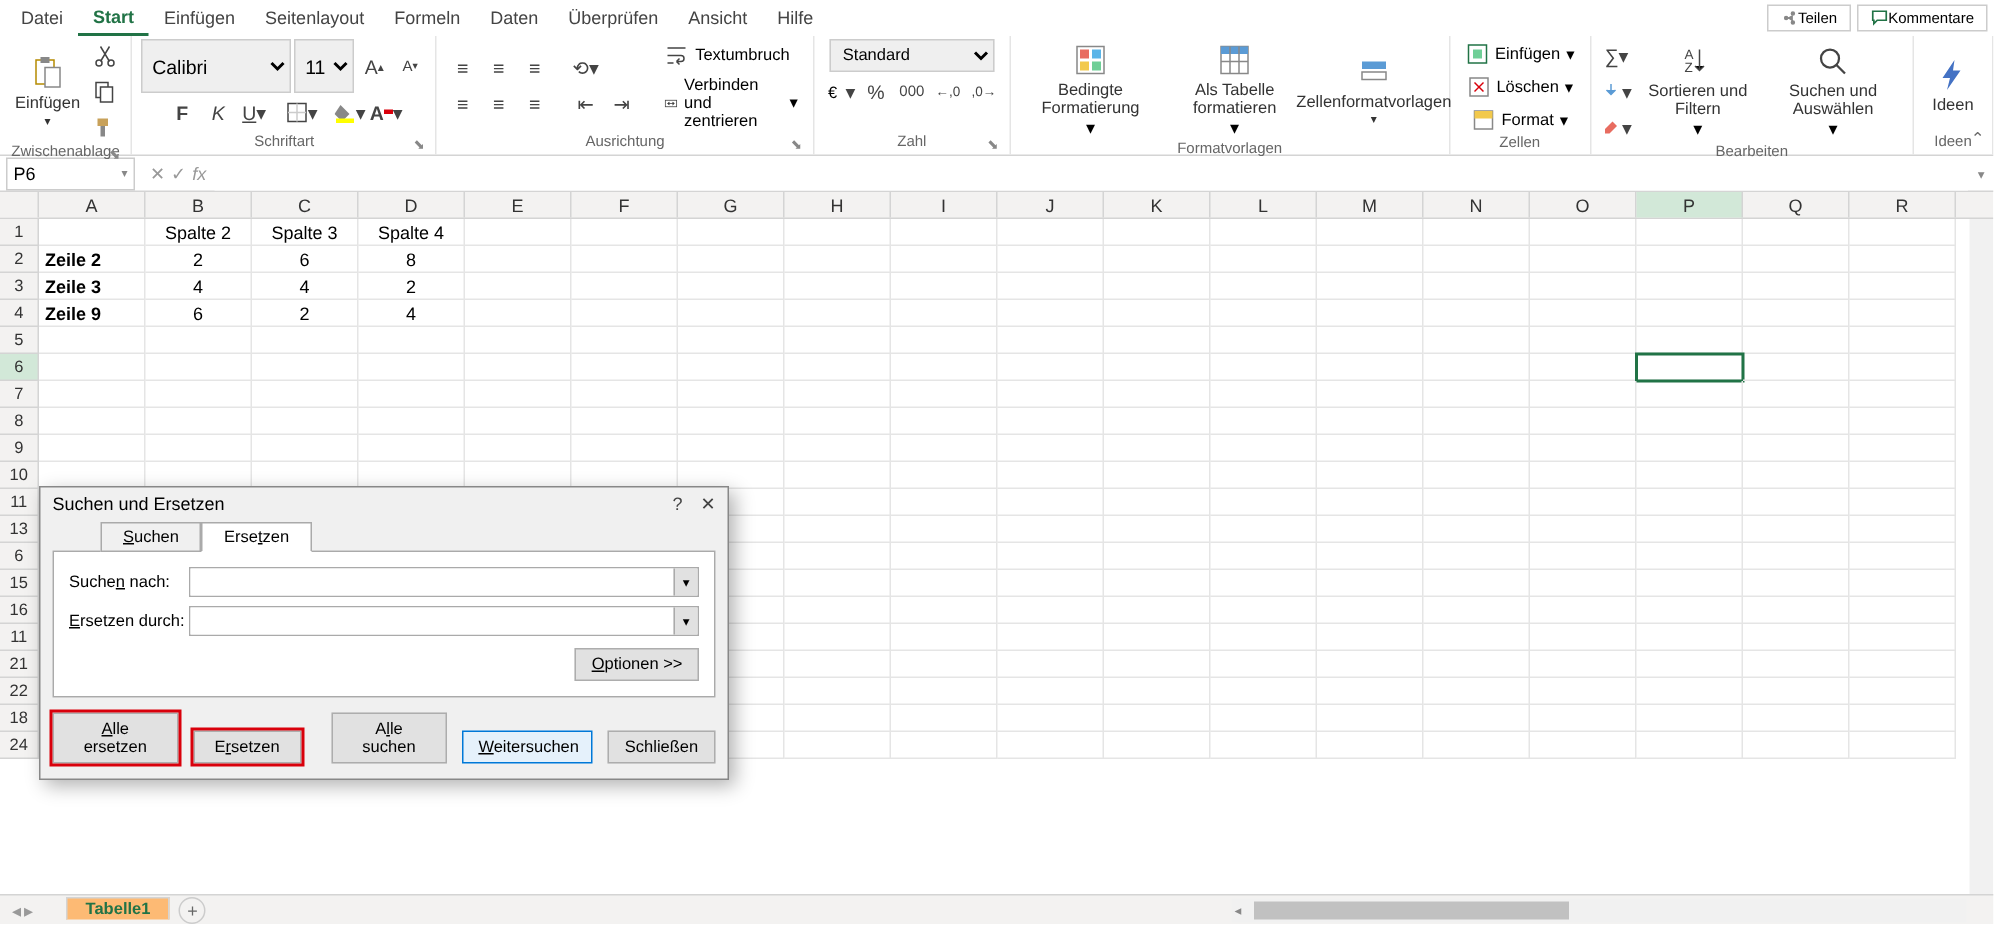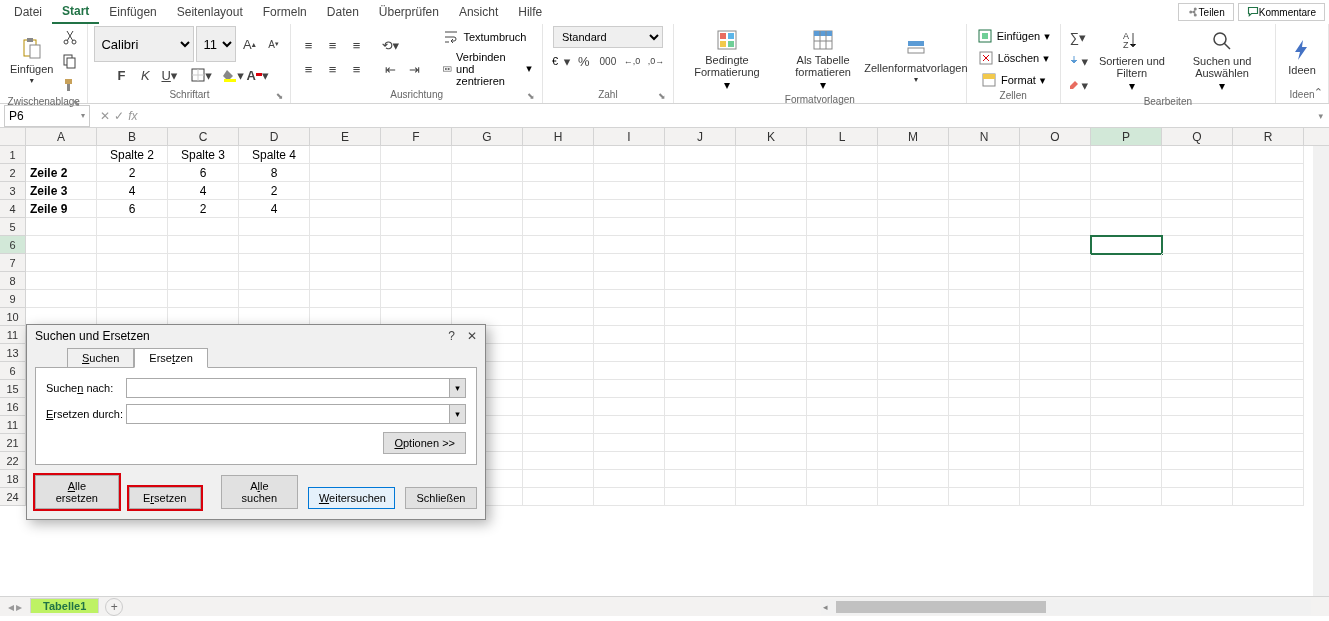--- a/index.html
+++ b/index.html
@@ -47,21 +47,21 @@
 .row-h { width: 26px; text-align: center; font-size: 11px; color: #333; background: #f3f2f1; border-right: 1px solid #d4d4d4; border-bottom: 1px solid #d4d4d4; line-height: 18px; }
 .row-h.sel { background: #d2e8d8; }
 .cell { width: 71px; height: 18px; border-right: 1px solid #e5e5e5; border-bottom: 1px solid #e5e5e5; font-size: 12px; padding: 0 4px; line-height: 18px; text-align: center; }
 .cell.left { text-align: left; font-weight: bold; }
 .cell.active { outline: 2px solid #217346; outline-offset: -1px; }
 .vscroll { position: absolute; right: 0; top: 18px; bottom: 0; width: 16px; background: #f1f1f1; }
 
 
 .sheet-bar { height: 20px; display: flex; align-items: center; border-top: 1px solid #d4d4d4; background: #f3f2f1; position: relative; }
 .sheet-nav { display: flex; gap: 2px; padding: 0 8px; color: #999; }
-.sheet-tab { background: #bef264; border: 1px solid #d4d4d4; border-bottom: none; padding: 1px 12px; font-size: 11px; position: relative; top: -1px; color: #217346; font-weight: 600; }
+.sheet-tab { background: #fdba74; border: 1px solid #d4d4d4; border-bottom: none; padding: 1px 12px; font-size: 11px; position: relative; top: -1px; color: #217346; font-weight: 600; margin-left: 14px; }
 .sheet-add { width: 18px; height: 18px; border: 1px solid #ccc; border-radius: 50%; display: flex; align-items: center; justify-content: center; margin-left: 6px; color: #666; font-size: 12px; }
 .hscroll { position: absolute; right: 18px; width: 490px; height: 16px; background: #f1f1f1; display: flex; align-items: center; }
 .hscroll-thumb { background: #c1c1c1; height: 12px; width: 210px; margin-left: 6px; }
 
 
 .dialog { position: absolute; left: 26px; top: 324px; width: 460px; background: #f0f0f0; border: 1px solid #888; box-shadow: 4px 4px 12px rgba(0,0,0,0.3); }
 .dialog-title { display: flex; justify-content: space-between; align-items: center; padding: 4px 8px; font-size: 12px; }
 .dialog-title-btns { display: flex; gap: 12px; color: #444; }
 .dialog-title-btns span { cursor: pointer; }
 .dialog-tabs { display: flex; padding: 0 8px; margin-left: 32px; }

